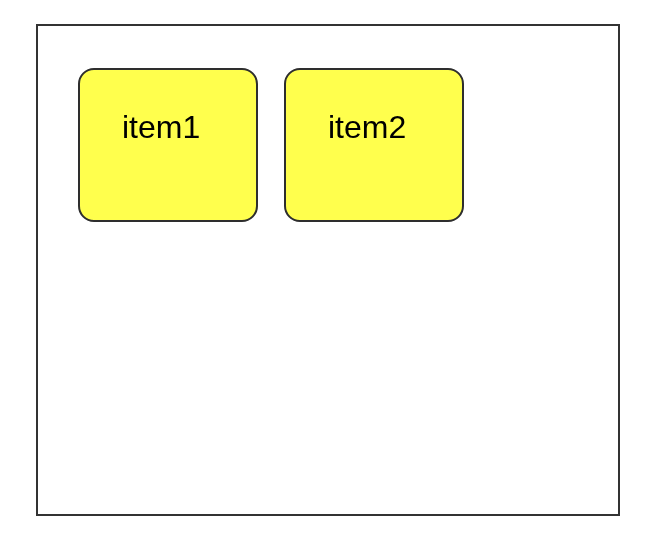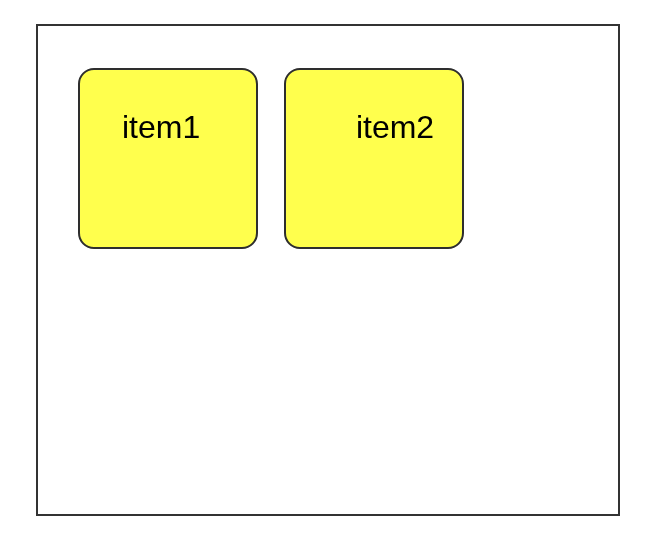--- a/index.html
+++ b/index.html
@@ -23,33 +23,33 @@
     left: 36px;
     top: 24px;
     width: 584px;
     height: 492px;
     border: 2px solid var(--container-border);
     background: var(--background);
   }
   .item {
     position: absolute;
     width: 180px;
-    height: 181px;
+    height: 154px;
     background: var(--item-fill);
     border: 2px solid var(--item-border);
     border-radius: 16px;
     color: var(--text);
     font-size: 32px;
     line-height: 1.15;
     padding: 39px 0 0 42px;
     cursor: default;
     user-select: none;
   }
   .item-1 { left: 40px;  top: 42px; }
-  .item-2 { left: 246px; top: 42px; text-align: center; }
+  .item-2 { left: 246px; top: 42px; }
   .item-3 { left: 40px;  top: 249px; }
 </style>
 </head>
 <body>
 
 <div class="container">
   <div class="item item-1">
     <span>item1</span>
   </div>
   <div class="item item-2">

